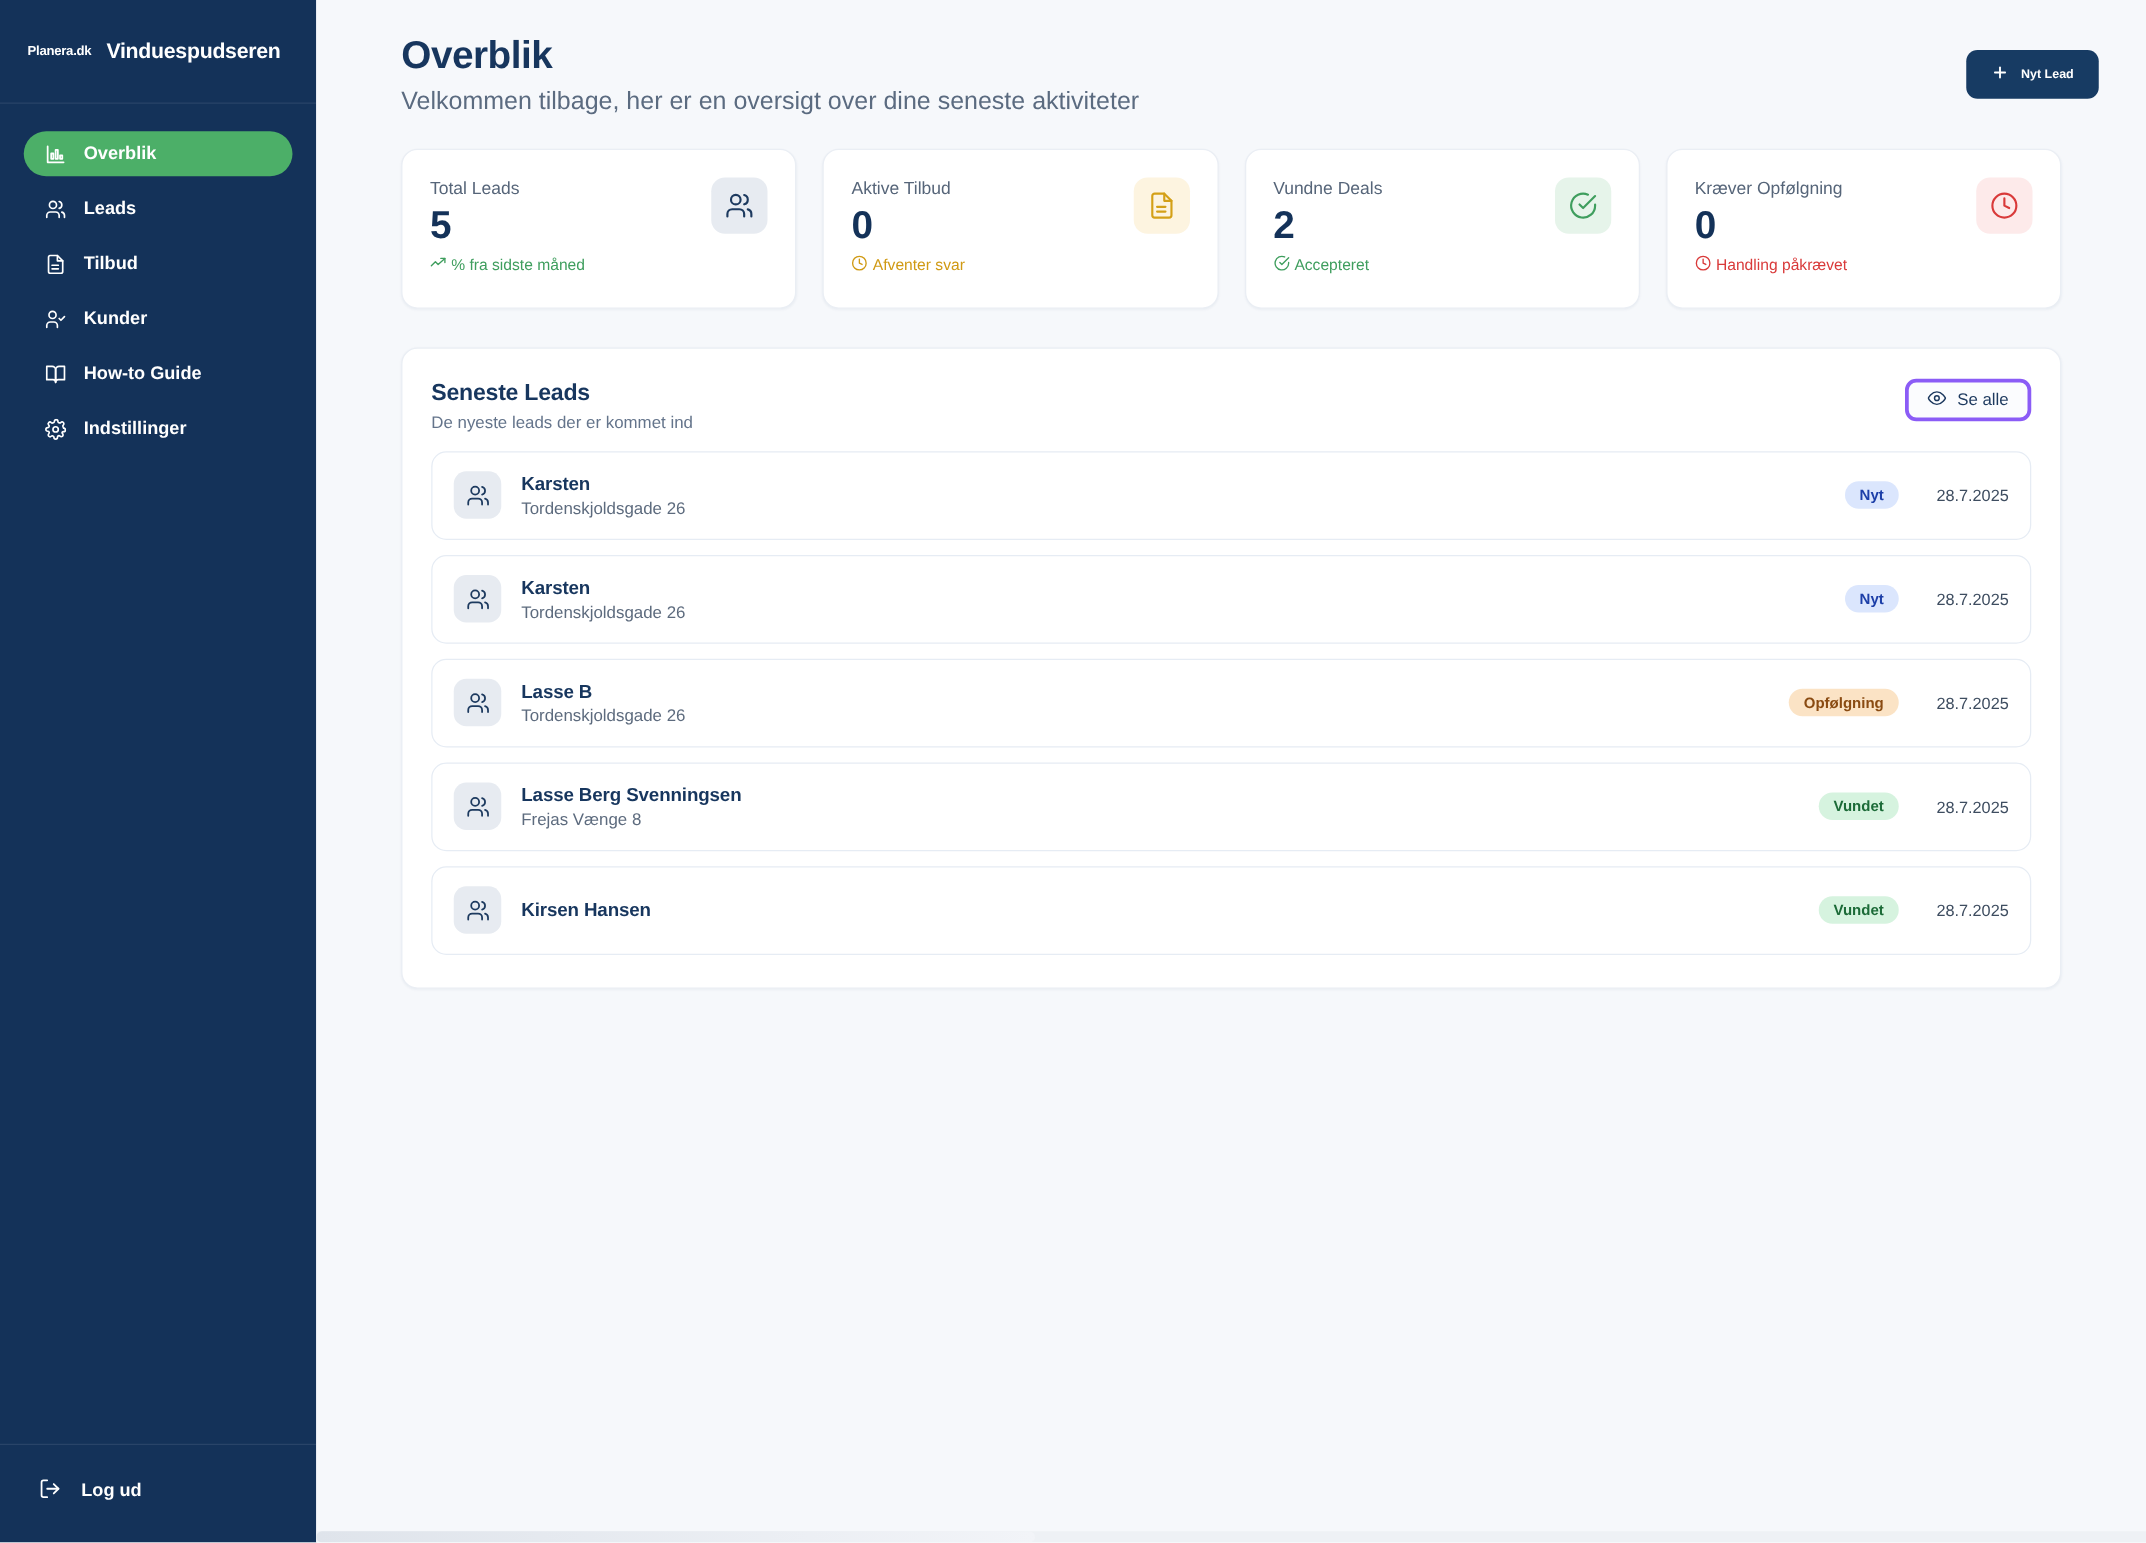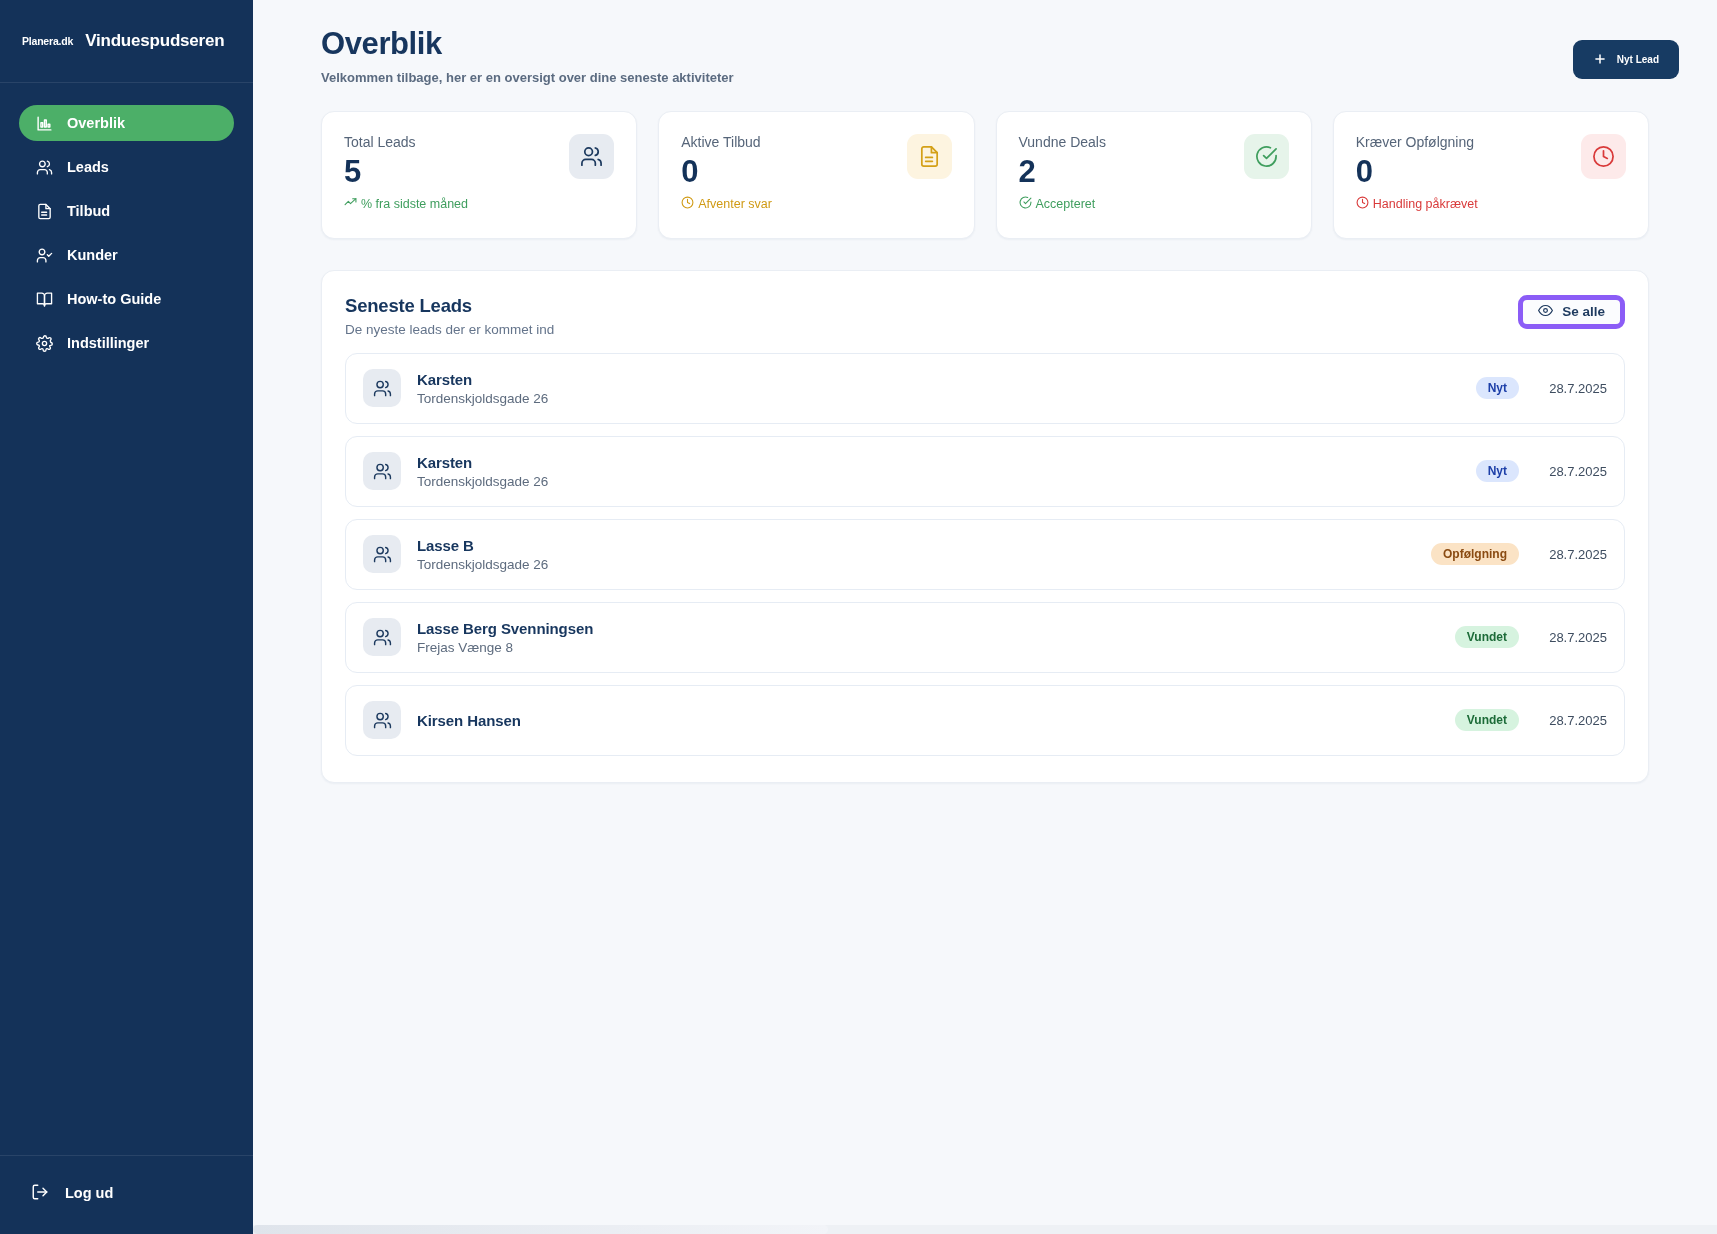--- a/index.html
+++ b/index.html
@@ -95,24 +95,23 @@
     margin-bottom: 26px;
   }
   .page-title {
     font-size: 31px;
     font-weight: bold;
     color: #17365e;
     letter-spacing: -0.4px;
     line-height: 1.15;
   }
   .page-sub {
-    font-size: 13px;
+    font-size: 20px;
     color: #5b6b80;
     margin-top: 8px;
-    font-weight: bold;
   }
   .btn-primary {
     display: flex;
     align-items: center;
     gap: 10px;
     background: #173b63;
     color: #ffffff;
     border: none;
     border-radius: 9px;
     height: 39px;
@@ -163,23 +162,23 @@
   .panel-head {
     display: flex;
     align-items: flex-start;
     justify-content: space-between;
     margin-bottom: 16px;
   }
   .panel-title { font-size: 18.5px; font-weight: bold; color: #17365e; letter-spacing: -0.2px; }
   .panel-sub { font-size: 13.5px; color: #64748b; margin-top: 5px; }
   .btn-ghost {
     display: flex; align-items: center; gap: 9px;
-    background: #fbfcfe; border: 5px solid #8b5cf6;
+    background: #fbfcfe; border: 3px solid #8b5cf6;
     border-radius: 9px; height: 34px; padding: 0 15px;
-    font-size: 13.5px; font-weight: bold; color: #1e3a5f;
+    font-size: 13.5px; font-weight: normal; color: #1e3a5f;
     font-family: "Liberation Sans", sans-serif; cursor: pointer;
   }
   .lead-row {
     display: flex; align-items: center;
     border: 1px solid #e6ecf4;
     border-radius: 12px;
     height: 71px;
     padding: 0 17px;
     margin-bottom: 12px;
     background: #ffffff;

